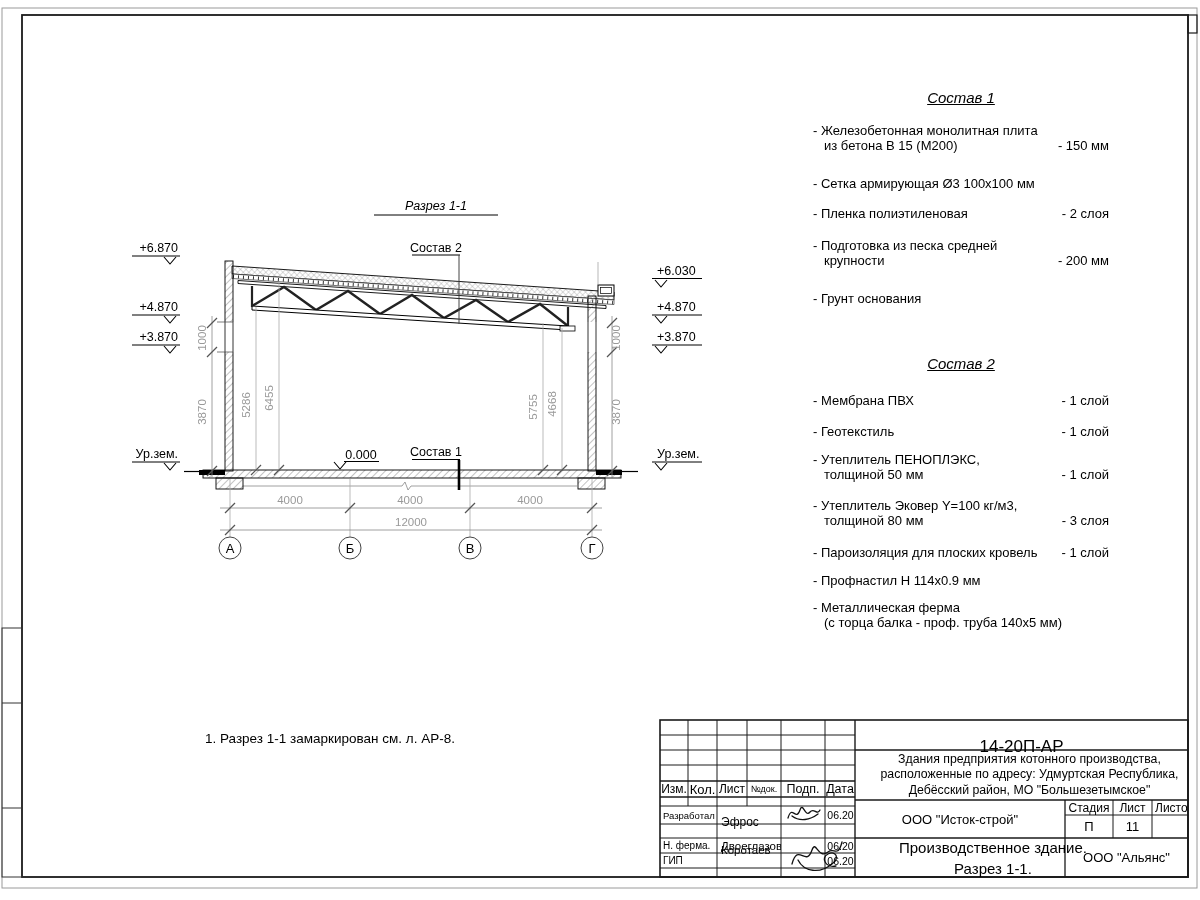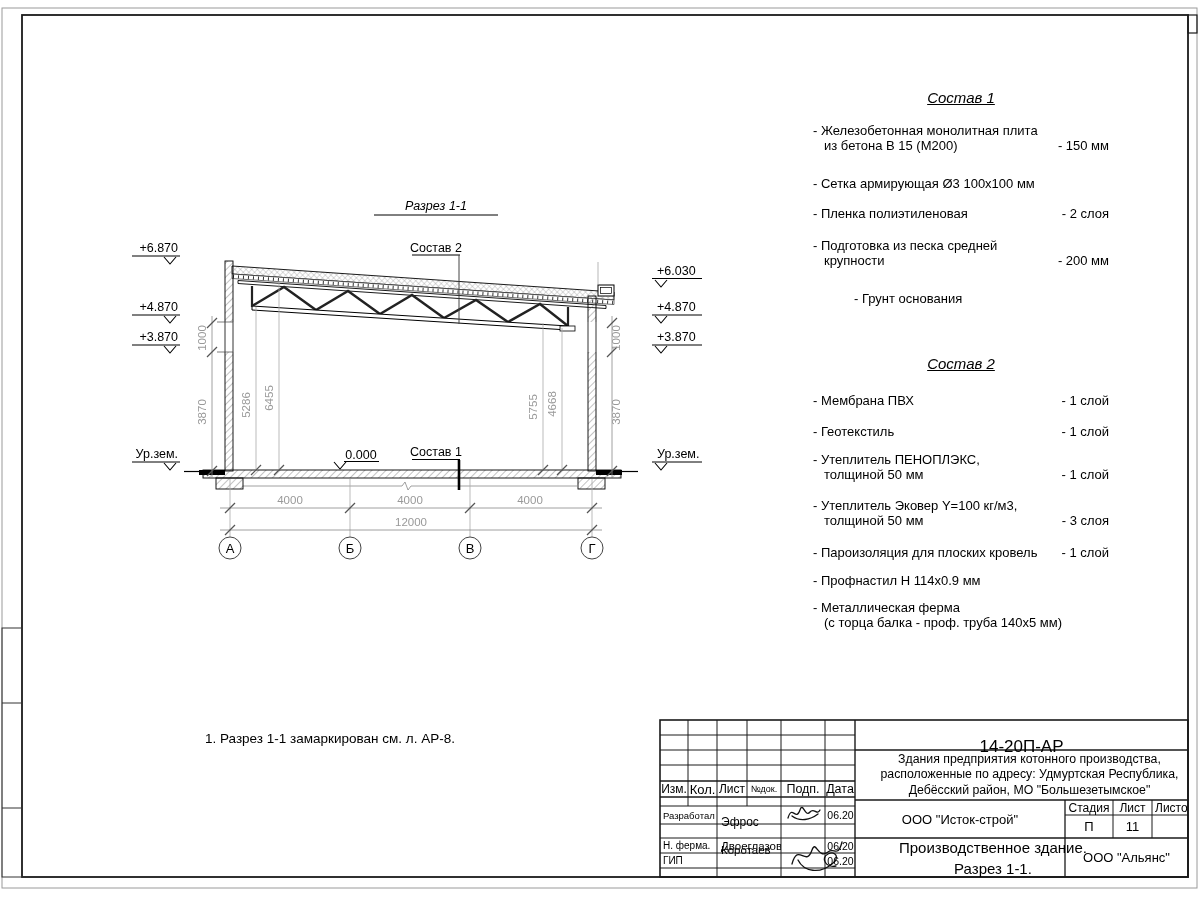--- a/index.html
+++ b/index.html
@@ -252,21 +252,21 @@
   </div>
   <div class="s-item" style="margin-top:15px;">
     <span class="s-name">- Пленка полиэтиленовая</span>
     <span class="s-val">-  2 слоя</span>
   </div>
   <div class="s-item" style="margin-top:18px;">
     <span class="s-name">- Подготовка из песка средней
 крупности</span>
     <span class="s-val">- 200 мм</span>
   </div>
-  <div class="s-item" style="margin-top:24px;margin-left:41px;">
+  <div class="s-item" style="margin-top:24px;">
     <span class="s-name">- Грунт основания</span>
     <span class="s-val"></span>
   </div>
 </div>
 
 <div class="ov sostav-title" style="left:813px;top:355px;width:296px;">Состав 2</div>
 <div class="ov sostav-list" style="left:813px;top:394px;width:296px;">
   <div class="s-item" style="margin-top:0;">
     <span class="s-name">- Мембрана ПВХ</span>
     <span class="s-val">- 1 слой</span>
@@ -275,21 +275,21 @@
     <span class="s-name">- Геотекстиль</span>
     <span class="s-val">- 1 слой</span>
   </div>
   <div class="s-item" style="margin-top:14px;">
     <span class="s-name">- Утеплитель ПЕНОПЛЭКС,
 толщиной 50 мм</span>
     <span class="s-val">- 1 слой</span>
   </div>
   <div class="s-item" style="margin-top:17px;">
     <span class="s-name">- Утеплитель Эковер Y=100 кг/м3,
-толщиной 50 мм</span>
+толщиной 80 мм</span>
     <span class="s-val">- 3 слоя</span>
   </div>
   <div class="s-item" style="margin-top:18px;">
     <span class="s-name" style="max-width:252px;">- Пароизоляция для плоских кровель</span>
     <span class="s-val">- 1 слой</span>
   </div>
   <div class="s-item" style="margin-top:13px;">
     <span class="s-name">- Профнастил Н 114х0.9 мм</span>
     <span class="s-val"></span>
   </div>

